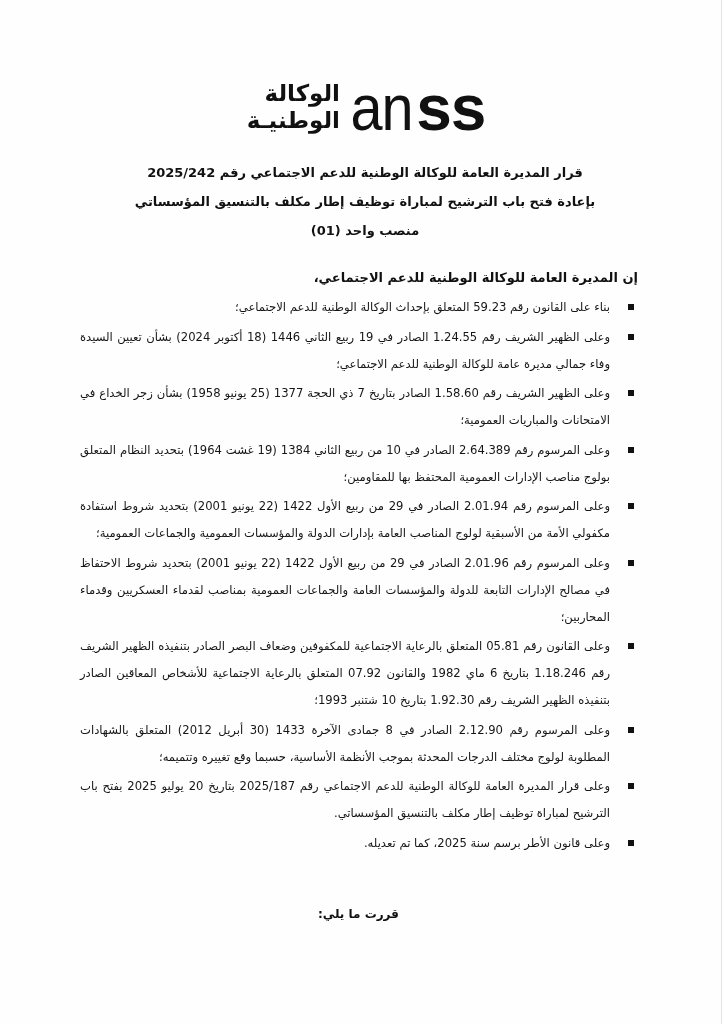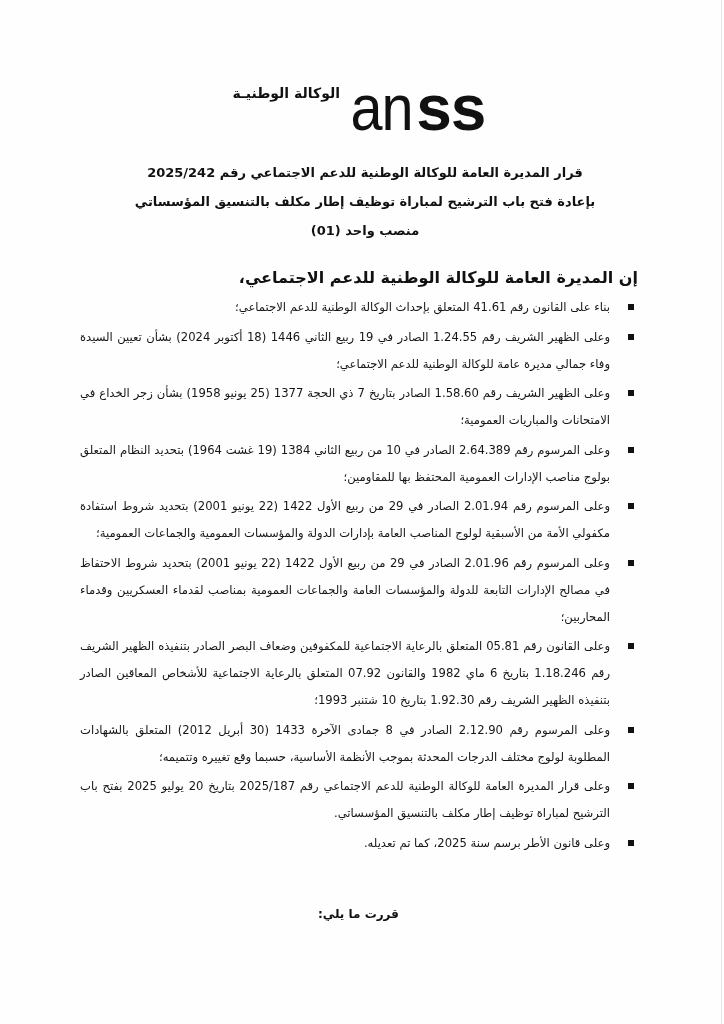--- a/index.html
+++ b/index.html
@@ -60,21 +60,21 @@
     }
     .logo-text {
       position: absolute;
       left: 0px;
       top: 4px;
       width: 108px;
       direction: rtl;
       text-align: right;
       font-family: "DejaVu Sans", sans-serif;
       font-weight: bold;
-      font-size: 14px;
+      font-size: 23px;
       line-height: 27px;
       color: #111;
     }
 
     
     .title {
       position: absolute;
       left: 130px;
       top: 158px;
       width: 470px;
@@ -88,21 +88,21 @@
     .title div { white-space: nowrap; }
 
     
     .preamble {
       position: absolute;
       right: 86px;
       top: 268px;
       direction: rtl;
       text-align: right;
       font-weight: bold;
-      font-size: 16px;
+      font-size: 13px;
       line-height: 20px;
       white-space: nowrap;
     }
 
     
     .clauses {
       position: absolute;
       left: 80px;
       top: 294px;
       width: 556px;
@@ -159,21 +159,21 @@
 
   <div class="title">
     <div>قرار المديرة العامة للوكالة الوطنية للدعم الاجتماعي رقم 2025/242</div>
     <div>بإعادة فتح باب الترشيح لمباراة توظيف إطار مكلف بالتنسيق المؤسساتي</div>
     <div>منصب واحد (01)</div>
   </div>
 
   <div class="preamble">إن المديرة العامة للوكالة الوطنية للدعم الاجتماعي،</div>
 
   <ul class="clauses">
-    <li class="clause"><span class="bullet"></span><span>بناء على القانون رقم 41.61 المتعلق بإحداث الوكالة الوطنية للدعم الاجتماعي؛</span></li>
+    <li class="clause"><span class="bullet"></span><span>بناء على القانون رقم 59.23 المتعلق بإحداث الوكالة الوطنية للدعم الاجتماعي؛</span></li>
     <li class="clause"><span class="bullet"></span><span>وعلى الظهير الشريف رقم 1.24.55 الصادر في 19 ربيع الثاني 1446 (18 أكتوبر 2024) بشأن تعيين السيدة وفاء جمالي مديرة عامة للوكالة الوطنية للدعم الاجتماعي؛</span></li>
     <li class="clause"><span class="bullet"></span><span>وعلى الظهير الشريف رقم 1.58.60 الصادر بتاريخ 7 ذي الحجة 1377 (25 يونيو 1958) بشأن زجر الخداع في الامتحانات والمباريات العمومية؛</span></li>
     <li class="clause"><span class="bullet"></span><span>وعلى المرسوم رقم 2.64.389 الصادر في 10 من ربيع الثاني 1384 (19 غشت 1964) بتحديد النظام المتعلق بولوج مناصب الإدارات العمومية المحتفظ بها للمقاومين؛</span></li>
     <li class="clause"><span class="bullet"></span><span>وعلى المرسوم رقم 2.01.94 الصادر في 29 من ربيع الأول 1422 (22 يونيو 2001) بتحديد شروط استفادة مكفولي الأمة من الأسبقية لولوج المناصب العامة بإدارات الدولة والمؤسسات العمومية والجماعات العمومية؛</span></li>
     <li class="clause"><span class="bullet"></span><span>وعلى المرسوم رقم 2.01.96 الصادر في 29 من ربيع الأول 1422 (22 يونيو 2001) بتحديد شروط الاحتفاظ في مصالح الإدارات التابعة للدولة والمؤسسات العامة والجماعات العمومية بمناصب لقدماء العسكريين وقدماء المحاربين؛</span></li>
     <li class="clause"><span class="bullet"></span><span>وعلى القانون رقم 05.81 المتعلق بالرعاية الاجتماعية للمكفوفين وضعاف البصر الصادر بتنفيذه الظهير الشريف رقم 1.18.246 بتاريخ 6 ماي 1982 والقانون 07.92 المتعلق بالرعاية الاجتماعية للأشخاص المعاقين الصادر بتنفيذه الظهير الشريف رقم 1.92.30 بتاريخ 10 شتنبر 1993؛</span></li>
     <li class="clause"><span class="bullet"></span><span>وعلى المرسوم رقم 2.12.90 الصادر في 8 جمادى الآخرة 1433 (30 أبريل 2012) المتعلق بالشهادات المطلوبة لولوج مختلف الدرجات المحدثة بموجب الأنظمة الأساسية، حسبما وقع تغييره وتتميمه؛</span></li>
     <li class="clause"><span class="bullet"></span><span>وعلى قرار المديرة العامة للوكالة الوطنية للدعم الاجتماعي رقم 2025/187 بتاريخ 20 يوليو 2025 بفتح باب الترشيح لمباراة توظيف إطار مكلف بالتنسيق المؤسساتي.</span></li>
     <li class="clause"><span class="bullet"></span><span>وعلى قانون الأطر برسم سنة 2025، كما تم تعديله.</span></li>
   </ul>

